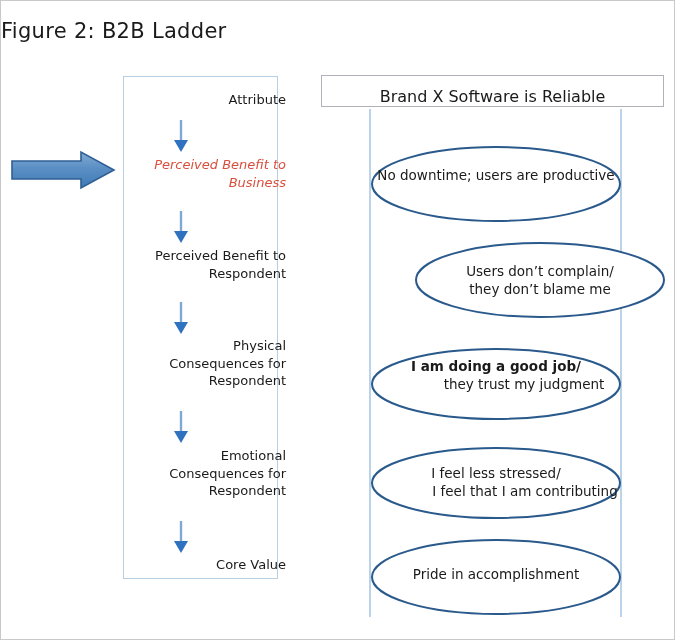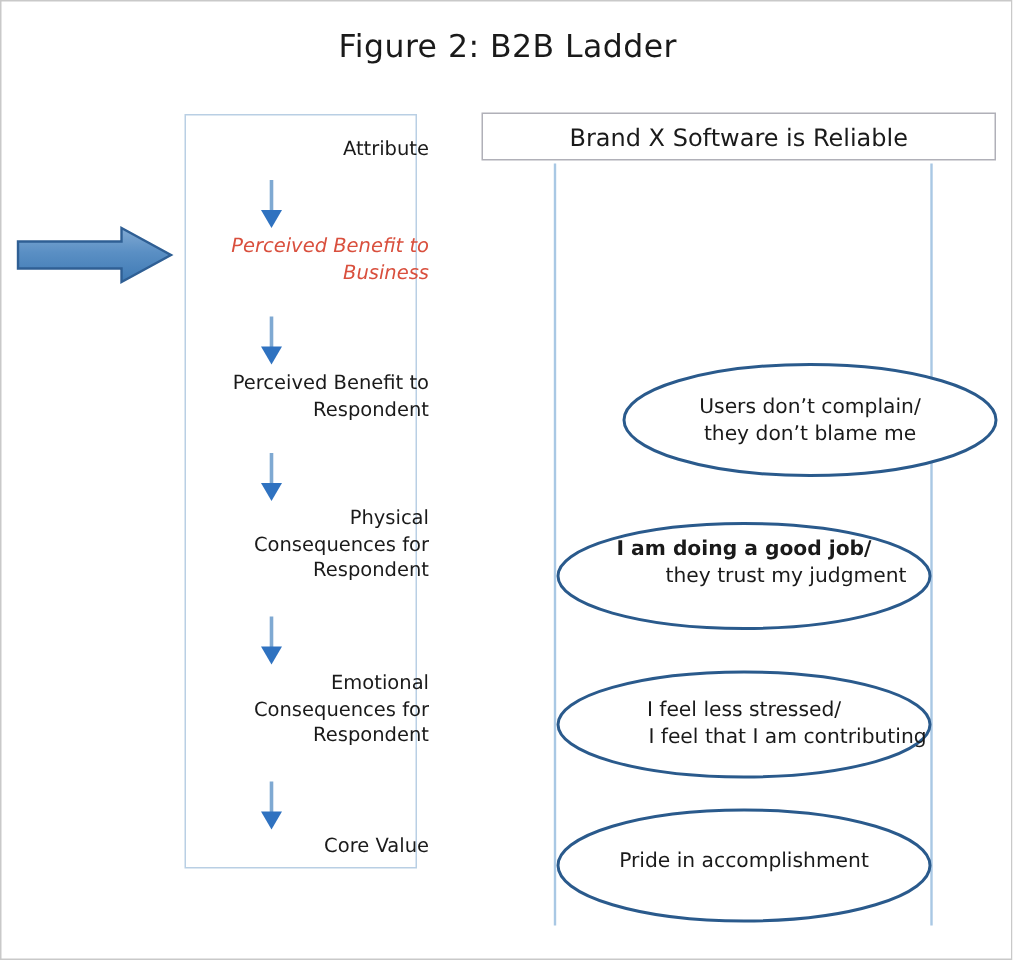--- a/index.html
+++ b/index.html
@@ -19,21 +19,21 @@
     box-sizing: border-box;
     overflow: hidden;
   }
 
   
   #figure-title {
     position: absolute;
     left: 0;
     top: 18px;
     width: 675px;
-    text-align: center;
+    text-align: left;
     font-size: 21px;
     color: #1a1a1a;
     letter-spacing: 0.3px;
     white-space: nowrap;
   }
 
   
   #ladder-panel {
     position: absolute;
     left: 122px;
@@ -76,21 +76,21 @@
   #claim-box {
     position: absolute;
     left: 320px;
     top: 74px;
     width: 343px;
     height: 32px;
     border: 1px solid #b0b0b8;
     box-sizing: border-box;
     background: #ffffff;
     display: flex;
-    align-items: center;
+    align-items: flex-end;
     justify-content: center;
   }
   #claim-box span {
     font-size: 16px;
     color: #1a1a1a;
     white-space: nowrap;
   }
 
   
   #rails {
@@ -177,20 +177,26 @@
 
   <div id="claim-box">
     <span>Brand X Software is Reliable</span>
   </div>
 
   <svg id="rails" viewBox="0 0 675 640">
     <line x1="369" y1="108" x2="369" y2="616" stroke="#a9c8e4" stroke-width="1.6"></line>
     <line x1="620" y1="108" x2="620" y2="616" stroke="#a9c8e4" stroke-width="1.6"></line>
   </svg>
 
+  <div class="ladder-rung" style="top:144px;">
+    <svg width="252" height="78" viewBox="0 0 252 78">
+      <ellipse cx="126" cy="39" rx="124" ry="37" fill="#ffffff" stroke="#2a5a8c" stroke-width="2"></ellipse>
+    </svg>
+    <div class="rung-label" style="top:22px;">No downtime; users are productive</div>
+  </div>
 
   <div class="ladder-rung" style="top:240px;margin-left:44px;">
     <svg width="252" height="78" viewBox="0 0 252 78">
       <ellipse cx="126" cy="39" rx="124" ry="37" fill="#ffffff" stroke="#2a5a8c" stroke-width="2"></ellipse>
     </svg>
     <div class="rung-label" style="top:22px;">Users don’t complain/</div>
     <div class="rung-label" style="top:40px;">they don’t blame me</div>
   </div>
 
   <div class="ladder-rung" style="top:344px;">

